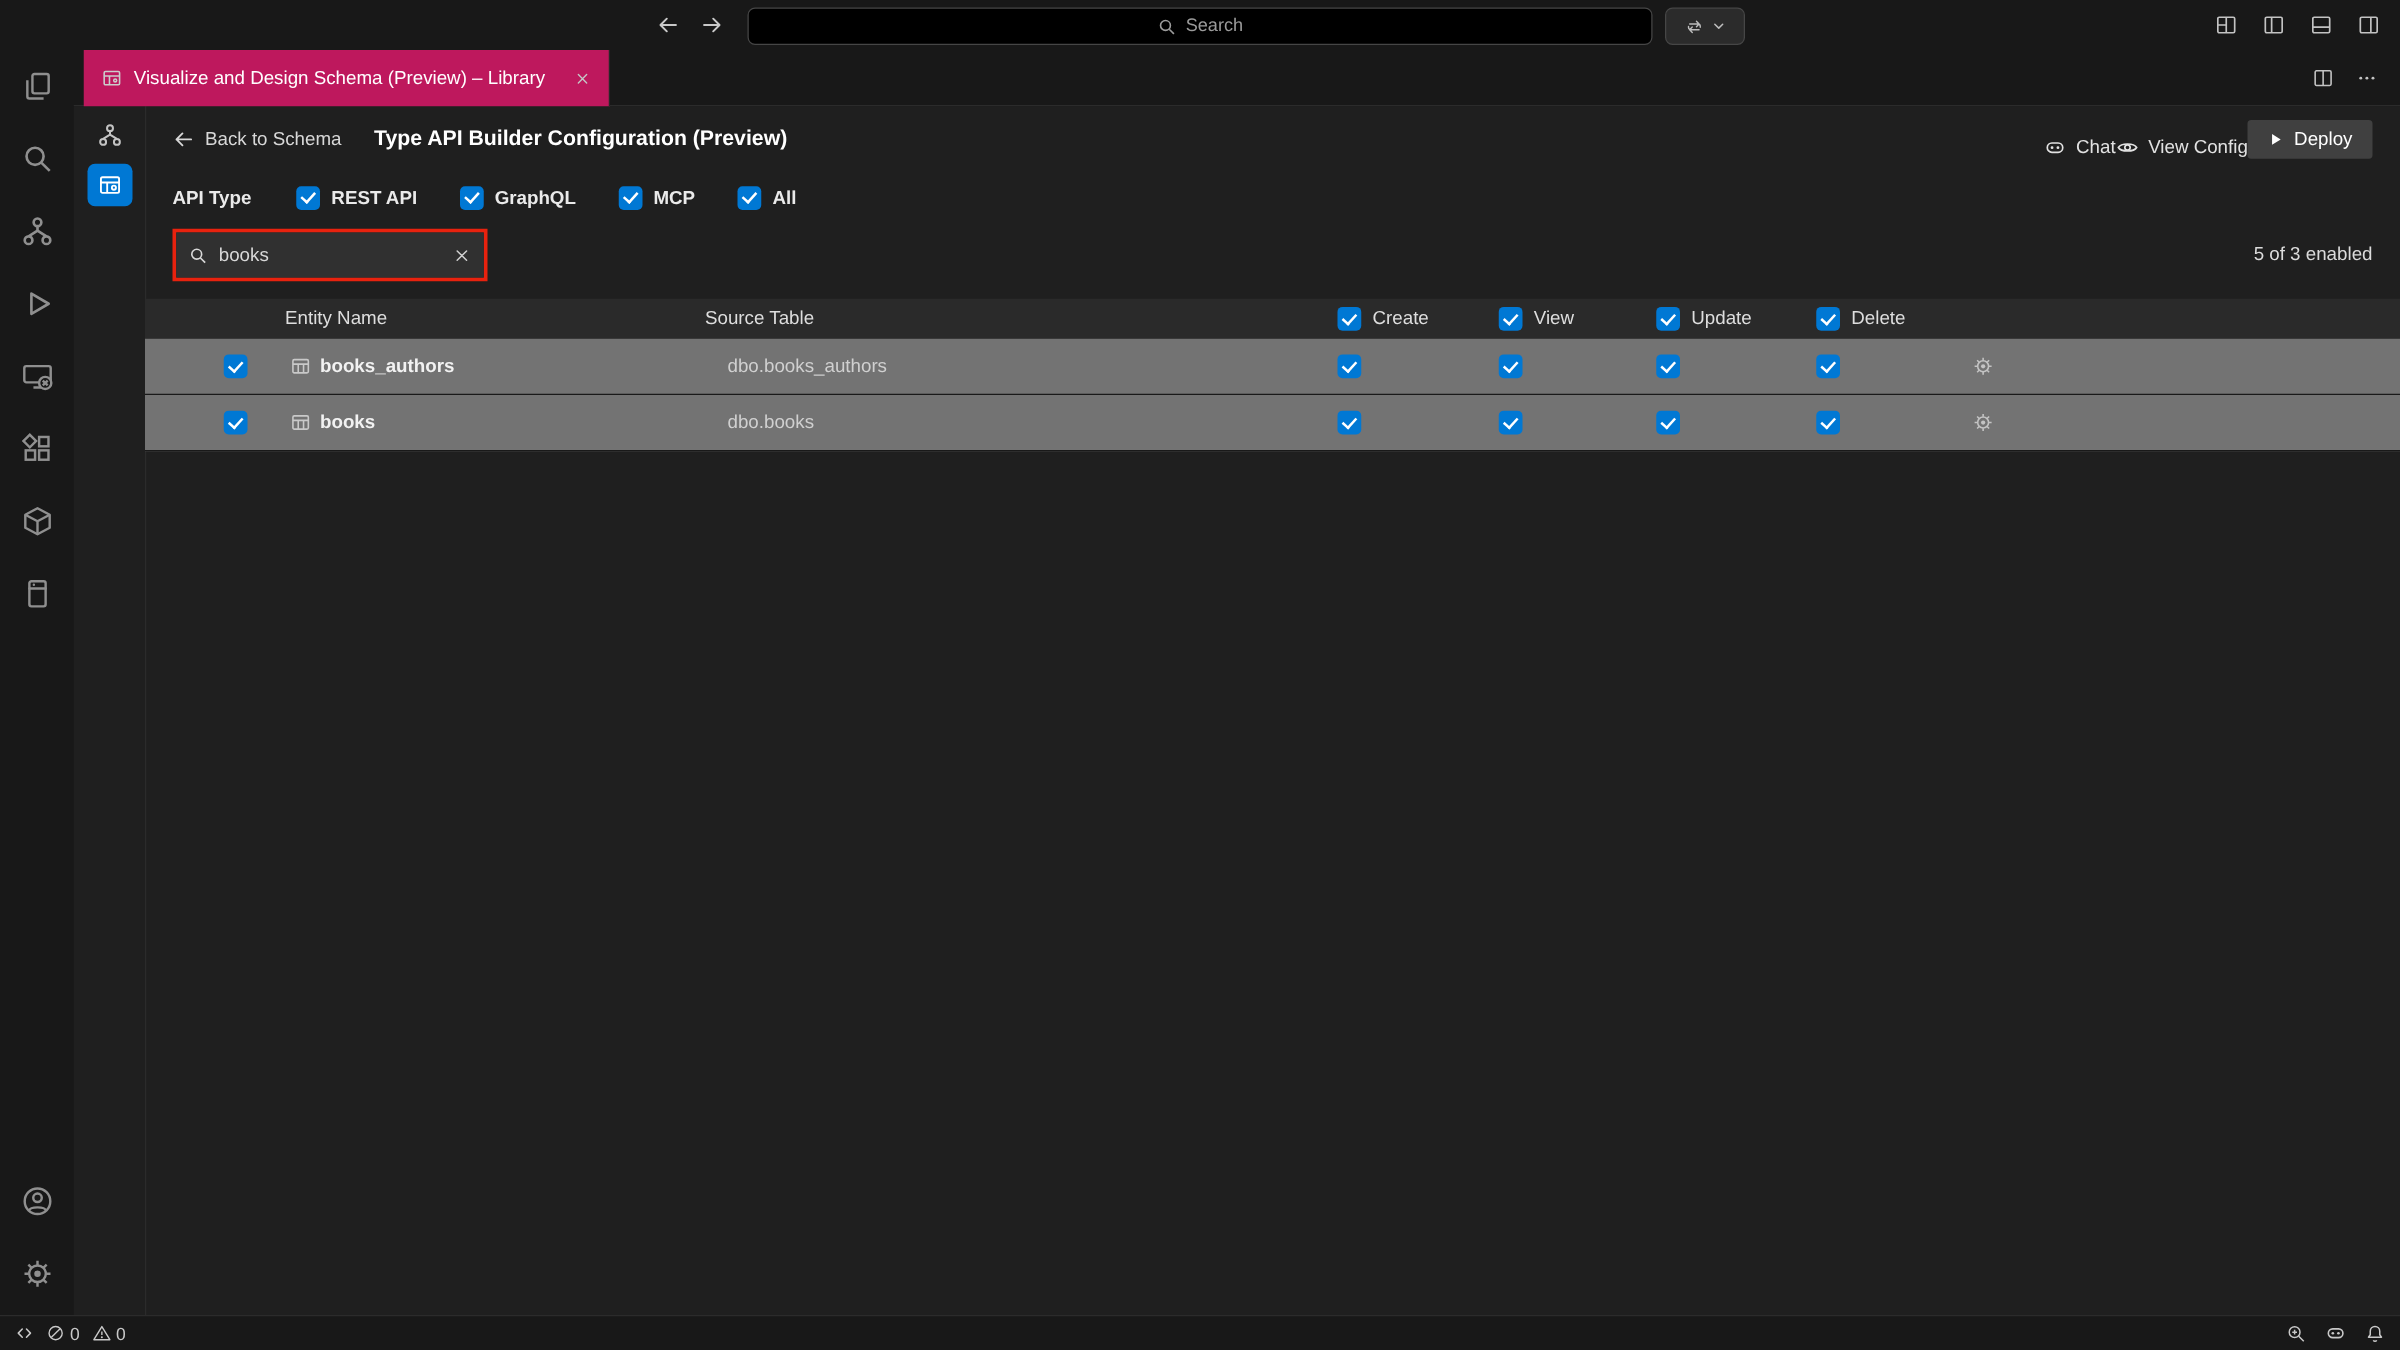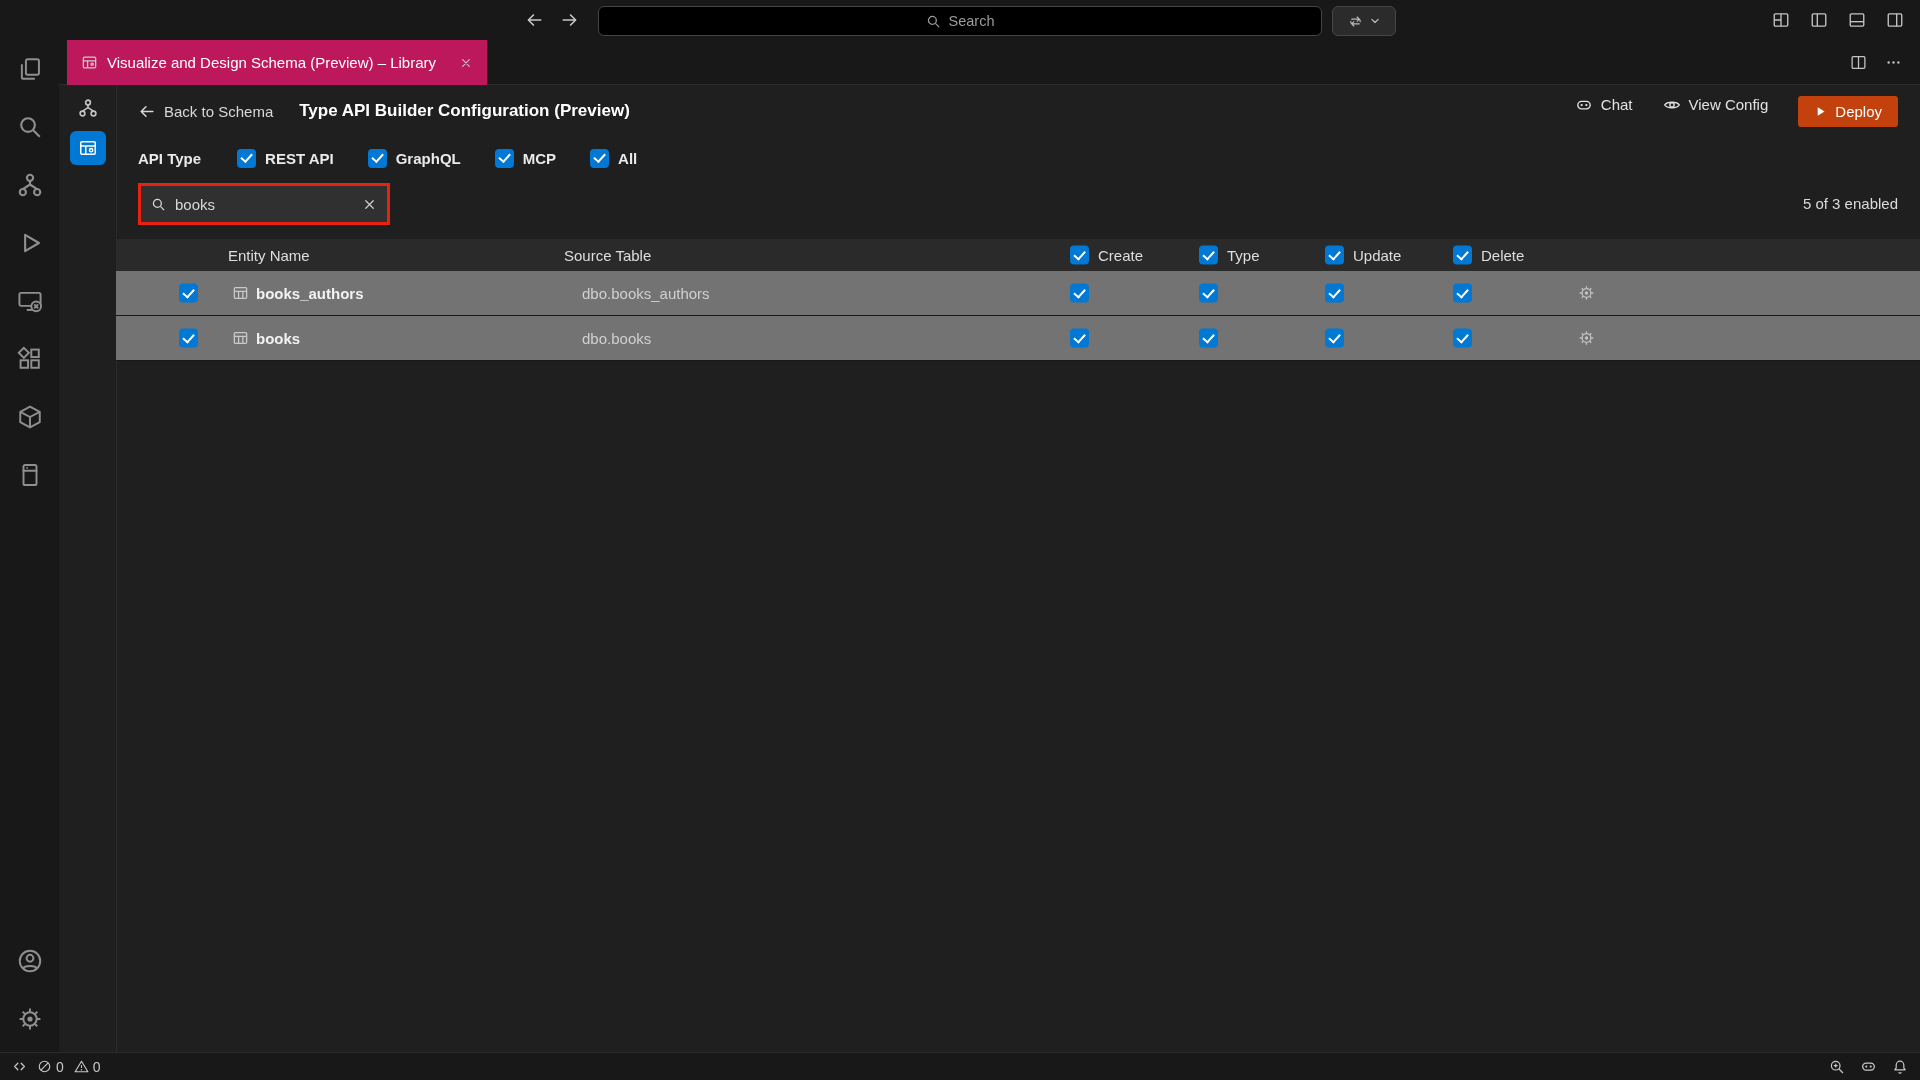--- a/index.html
+++ b/index.html
@@ -41,23 +41,23 @@
   .strip{position:absolute;left:0;top:0;bottom:0;width:57px;border-right:1px solid #2b2b2b;
       display:flex;flex-direction:column;align-items:center;padding-top:6px;gap:6px}
   .strip-btn{width:36px;height:34px;border-radius:6px;display:grid;place-items:center;color:#c3c3c3}
   .strip-btn.active{background:#0078d4;color:#fff}
   .strip-btn svg{width:20px;height:20px}
 
   .main{position:absolute;left:57px;top:0;right:0;bottom:0;overflow:hidden}
   .main-header{height:52px;display:flex;align-items:center;padding:0 22px}
   .back{display:flex;align-items:center;gap:9px;color:#d8d8d8;font-size:15px;cursor:pointer}
   .page-title{margin-left:26px;font-size:17px;font-weight:700;color:#fff}
-  .actions{margin-left:auto;display:flex;align-items:flex-start;gap:30px}
+  .actions{margin-left:auto;display:flex;align-items:flex-end;}
   .hbtn{display:flex;align-items:center;gap:8px;color:#e2e2e2;font-size:15px;cursor:pointer}
-  .deploy{display:flex;align-items:center;gap:8px;background:#c2410c;color:#fff;font-size:15px;border:none;
+  .deploy{display:flex;align-items:center;gap:8px;background:#404040;color:#fff;font-size:15px;border:none;
       border-radius:3px;padding:7px 16px;font-family:inherit;cursor:pointer}
 
   .api-row{height:42px;display:flex;align-items:center;padding:0 22px;font-size:15px;color:#eaeaea}
   .api-label{margin-right:36px;font-weight:700}
   .opt{display:flex;align-items:center;gap:9px;margin-right:34px;font-weight:700}
 
   .cb{width:19px;height:19px;border-radius:4px;background:#0078d4;position:relative;flex:none;display:inline-block}
   .cb::after{content:"";position:absolute;left:6.4px;top:2.6px;width:4.6px;height:9.4px;
       border:solid #fff;border-width:0 2.2px 2.2px 0;transform:rotate(42deg)}
 
@@ -373,21 +373,21 @@
 
       <div class="t-head">
         <span class="abs h-entity">Entity Name</span>
         <span class="abs h-source">Source Table</span>
         <label class="abs hcb p-create">
           <span class="cb"></span>
           <span>Create</span>
         </label>
         <label class="abs hcb p-read">
           <span class="cb"></span>
-          <span>Type</span>
+          <span>View</span>
         </label>
         <label class="abs hcb p-update">
           <span class="cb"></span>
           <span>Update</span>
         </label>
         <label class="abs hcb p-delete">
           <span class="cb"></span>
           <span>Delete</span>
         </label>
       </div>

